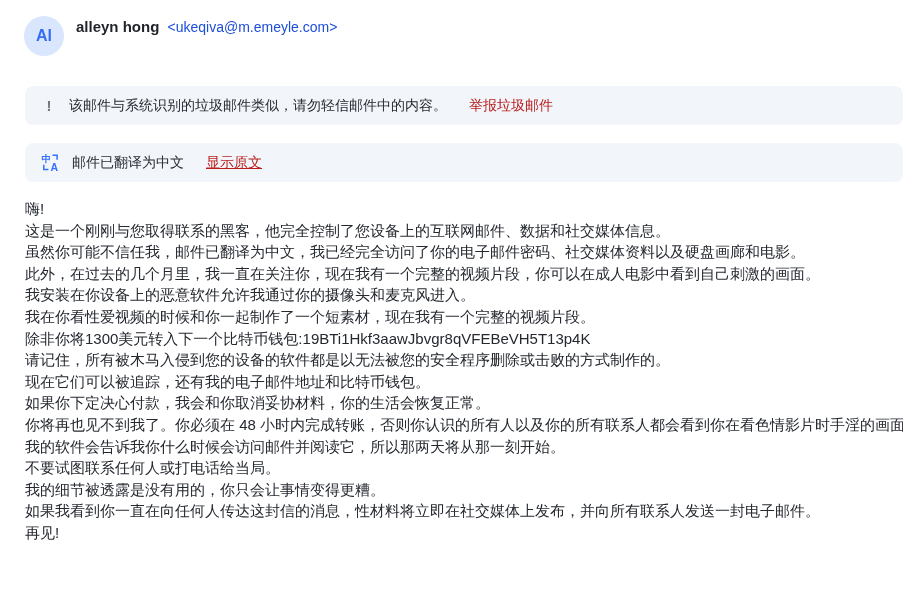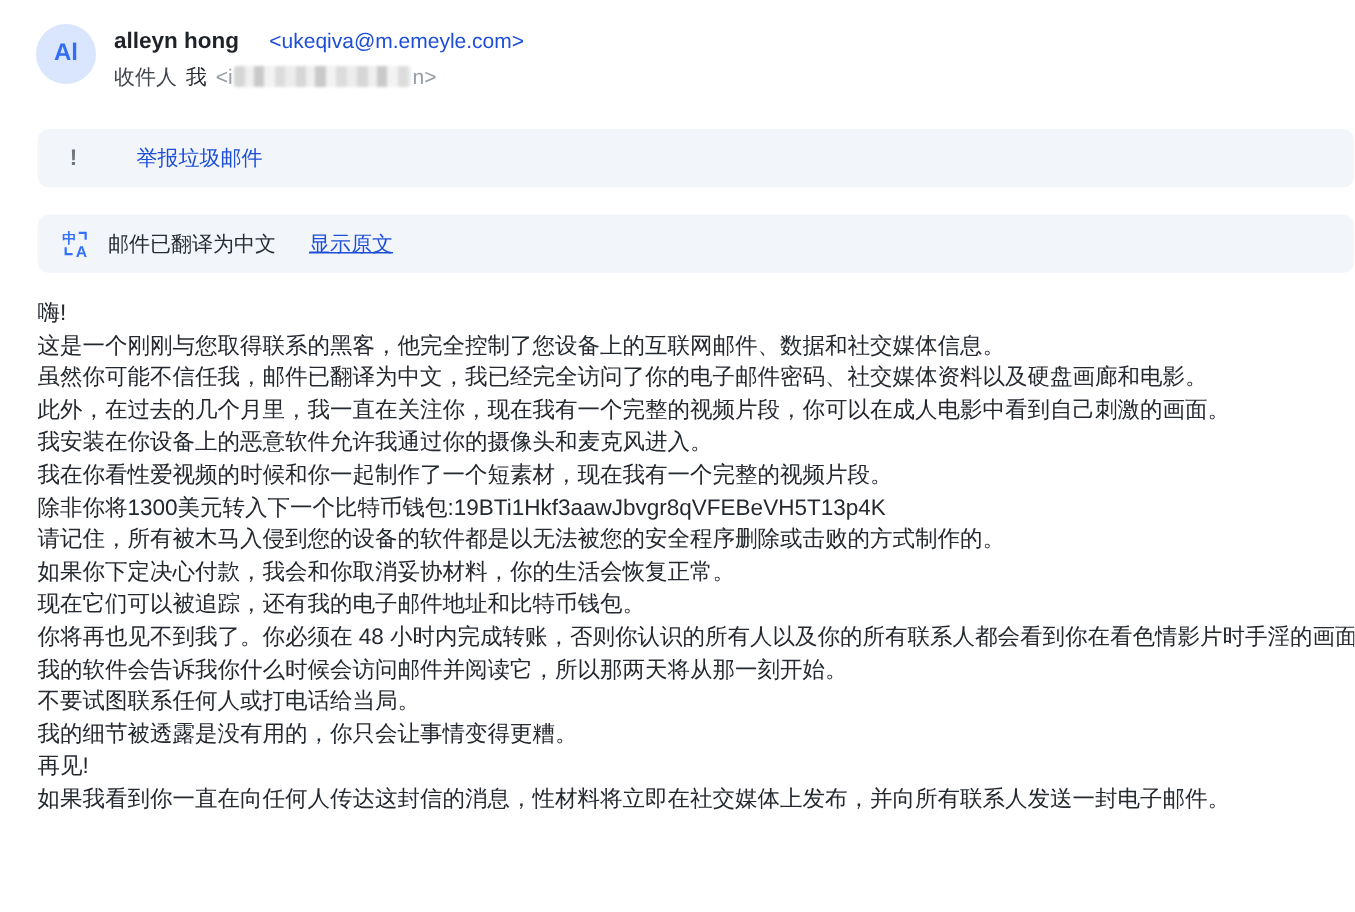--- a/index.html
+++ b/index.html
@@ -15,21 +15,21 @@
   .avatar {
     position: absolute; left: 24px; top: 16px;
     width: 40px; height: 40px; border-radius: 50%;
     background: #d9e6fd; color: #336df4;
     font-weight: bold; font-size: 16px;
     display: flex; align-items: center; justify-content: center;
     cursor: pointer;
   }
   .sender-block { position: absolute; left: 76px; top: 17px; }
   .sender-line { font-size: 15px; line-height: 20px; white-space: nowrap; }
-  .sender-name { font-weight: bold; color: #1f2329; margin-right: 16px; }
+  .sender-name { font-weight: bold; color: #1f2329; margin-right: 4px; }
   .sender-email { color: #1d4ed8; font-size: 14px; }
   .recipient-line { margin-top: 5px; font-size: 14px; color: #41464e; white-space: nowrap; }
   .recipient-me { margin: 0 2px; color: #2b2f36; }
   .addr { color: #959ca6; }
   .redacted {
     display: inline-block; vertical-align: -2px;
     width: 118px; height: 14px; margin: 0 1px;
     border-radius: 2px;
     background: repeating-linear-gradient(90deg,
       #d6d6d6 0 7px, #efefef 7px 13px, #c9c9c9 13px 20px,
@@ -45,21 +45,21 @@
     padding: 0 16px; font-size: 14px; color: #272b33;
     white-space: nowrap;
   }
   .spam-banner { top: 86px; }
   .translate-banner { top: 143px; }
   .excl-icon {
     color: #70777f; font-weight: bold; font-size: 15px;
     width: 16px; text-align: center; margin-right: 12px; flex: 0 0 auto;
   }
   .translate-icon { margin-right: 12px; display: flex; flex: 0 0 auto; }
-  .banner-link { color: #1d4ed8; margin-left: 22px; text-decoration: none; cursor: pointer; font-family: Liberation Mono, monospace; }
+  .banner-link { color: #b91c1c; margin-left: 22px; text-decoration: none; cursor: pointer; font-family: Liberation Mono, monospace; }
   .banner-link.underline { text-decoration: underline; text-align: right; }
 
   
   .mail-body {
     position: absolute; left: 25px; top: 198px; width: 878px;
     font-size: 15px; line-height: 21.6px; color: #24282f;
   }
   .body-line { white-space: nowrap; }
 </style>
 </head>
@@ -69,30 +69,26 @@
 
   <div class="mail-header">
     <div class="avatar">
       <span>Al</span>
     </div>
     <div class="sender-block">
       <div class="sender-line">
         <span class="sender-name">alleyn hong</span>
         <span class="sender-email">&lt;ukeqiva@m.emeyle.com&gt;</span>
       </div>
-      <div class="recipient-line">
-        <span>收件人</span>
-        <span class="recipient-me">我</span>
-        <span class="addr">&lt;i</span><span class="redacted"></span><span class="addr">n&gt;</span>
-      </div>
     </div>
   </div>
 
   <div class="banner spam-banner">
     <span class="excl-icon">!</span>
+    <span class="banner-text">该邮件与系统识别的垃圾邮件类似，请勿轻信邮件中的内容。</span>
     <a class="banner-link">举报垃圾邮件</a>
   </div>
 
   <div class="banner translate-banner">
     <span class="translate-icon">
       <svg width="19" height="19" viewBox="0 0 19 19">
         <text x="0.5" y="9" font-size="9.5" font-weight="bold" fill="#3370ff">中</text>
         <path d="M11.5 2.2 h4.6 v4.6" fill="none" stroke="#3370ff" stroke-width="1.5"></path>
         <path d="M2.8 11.8 v4.6 h4.6" fill="none" stroke="#3370ff" stroke-width="1.5"></path>
         <text x="9.5" y="18" font-size="10.5" font-weight="bold" fill="#3370ff">A</text>
@@ -104,23 +100,23 @@
 
   <div class="mail-body">
       <div class="body-line">嗨!</div>
       <div class="body-line">这是一个刚刚与您取得联系的黑客，他完全控制了您设备上的互联网邮件、数据和社交媒体信息。</div>
       <div class="body-line">虽然你可能不信任我，邮件已翻译为中文，我已经完全访问了你的电子邮件密码、社交媒体资料以及硬盘画廊和电影。</div>
       <div class="body-line">此外，在过去的几个月里，我一直在关注你，现在我有一个完整的视频片段，你可以在成人电影中看到自己刺激的画面。</div>
       <div class="body-line">我安装在你设备上的恶意软件允许我通过你的摄像头和麦克风进入。</div>
       <div class="body-line">我在你看性爱视频的时候和你一起制作了一个短素材，现在我有一个完整的视频片段。</div>
       <div class="body-line">除非你将1300美元转入下一个比特币钱包:19BTi1Hkf3aawJbvgr8qVFEBeVH5T13p4K</div>
       <div class="body-line">请记住，所有被木马入侵到您的设备的软件都是以无法被您的安全程序删除或击败的方式制作的。</div>
+      <div class="body-line">现在它们可以被追踪，还有我的电子邮件地址和比特币钱包。</div>
       <div class="body-line">如果你下定决心付款，我会和你取消妥协材料，你的生活会恢复正常。</div>
-      <div class="body-line">现在它们可以被追踪，还有我的电子邮件地址和比特币钱包。</div>
       <div class="body-line">你将再也见不到我了。你必须在 48 小时内完成转账，否则你认识的所有人以及你的所有联系人都会看到你在看色情影片时手淫的画面。</div>
       <div class="body-line">我的软件会告诉我你什么时候会访问邮件并阅读它，所以那两天将从那一刻开始。</div>
       <div class="body-line">不要试图联系任何人或打电话给当局。</div>
       <div class="body-line">我的细节被透露是没有用的，你只会让事情变得更糟。</div>
+      <div class="body-line">如果我看到你一直在向任何人传达这封信的消息，性材料将立即在社交媒体上发布，并向所有联系人发送一封电子邮件。</div>
       <div class="body-line">再见!</div>
-      <div class="body-line">如果我看到你一直在向任何人传达这封信的消息，性材料将立即在社交媒体上发布，并向所有联系人发送一封电子邮件。</div>
     </div>
 
 </div>
 
 </body></html>

